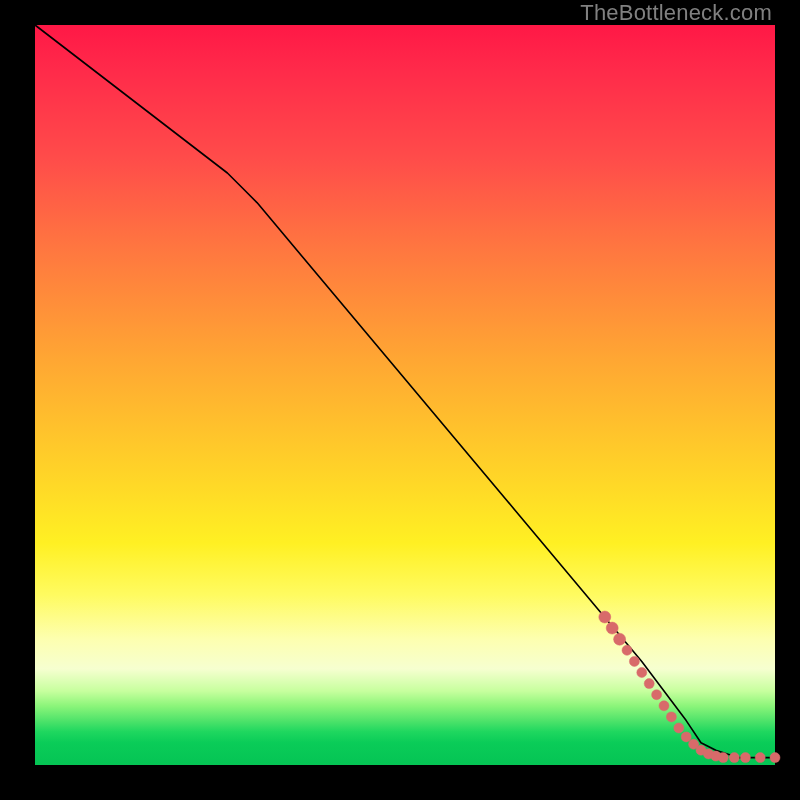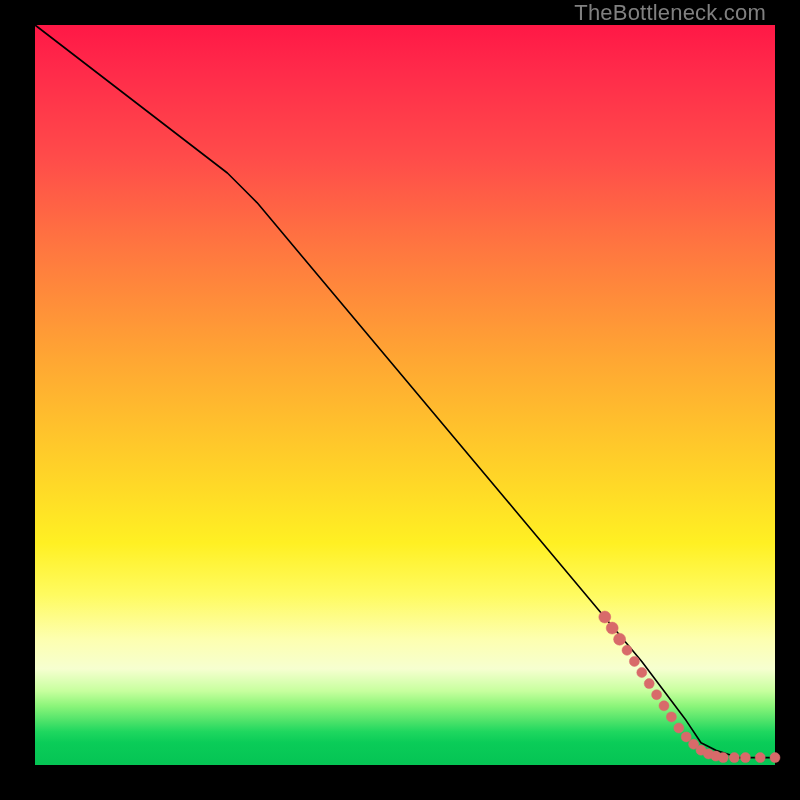--- a/index.html
+++ b/index.html
@@ -40,21 +40,21 @@
       #8cf57a 92%,
       #4fe36a 94%,
       #1fd75f 95.5%,
       #0acc58 97%,
       #05c454 100%
     );
   }
   .watermark {
     position: absolute;
     top: 0px;
-    right: 34px;
+    right: 28px;
     color: #808080;
     font-size: 22px;
     font-weight: 400;
     letter-spacing: 0.2px;
     user-select: none;
     white-space: nowrap;
   }
   svg.overlay {
     position: absolute;
     left: 0;

